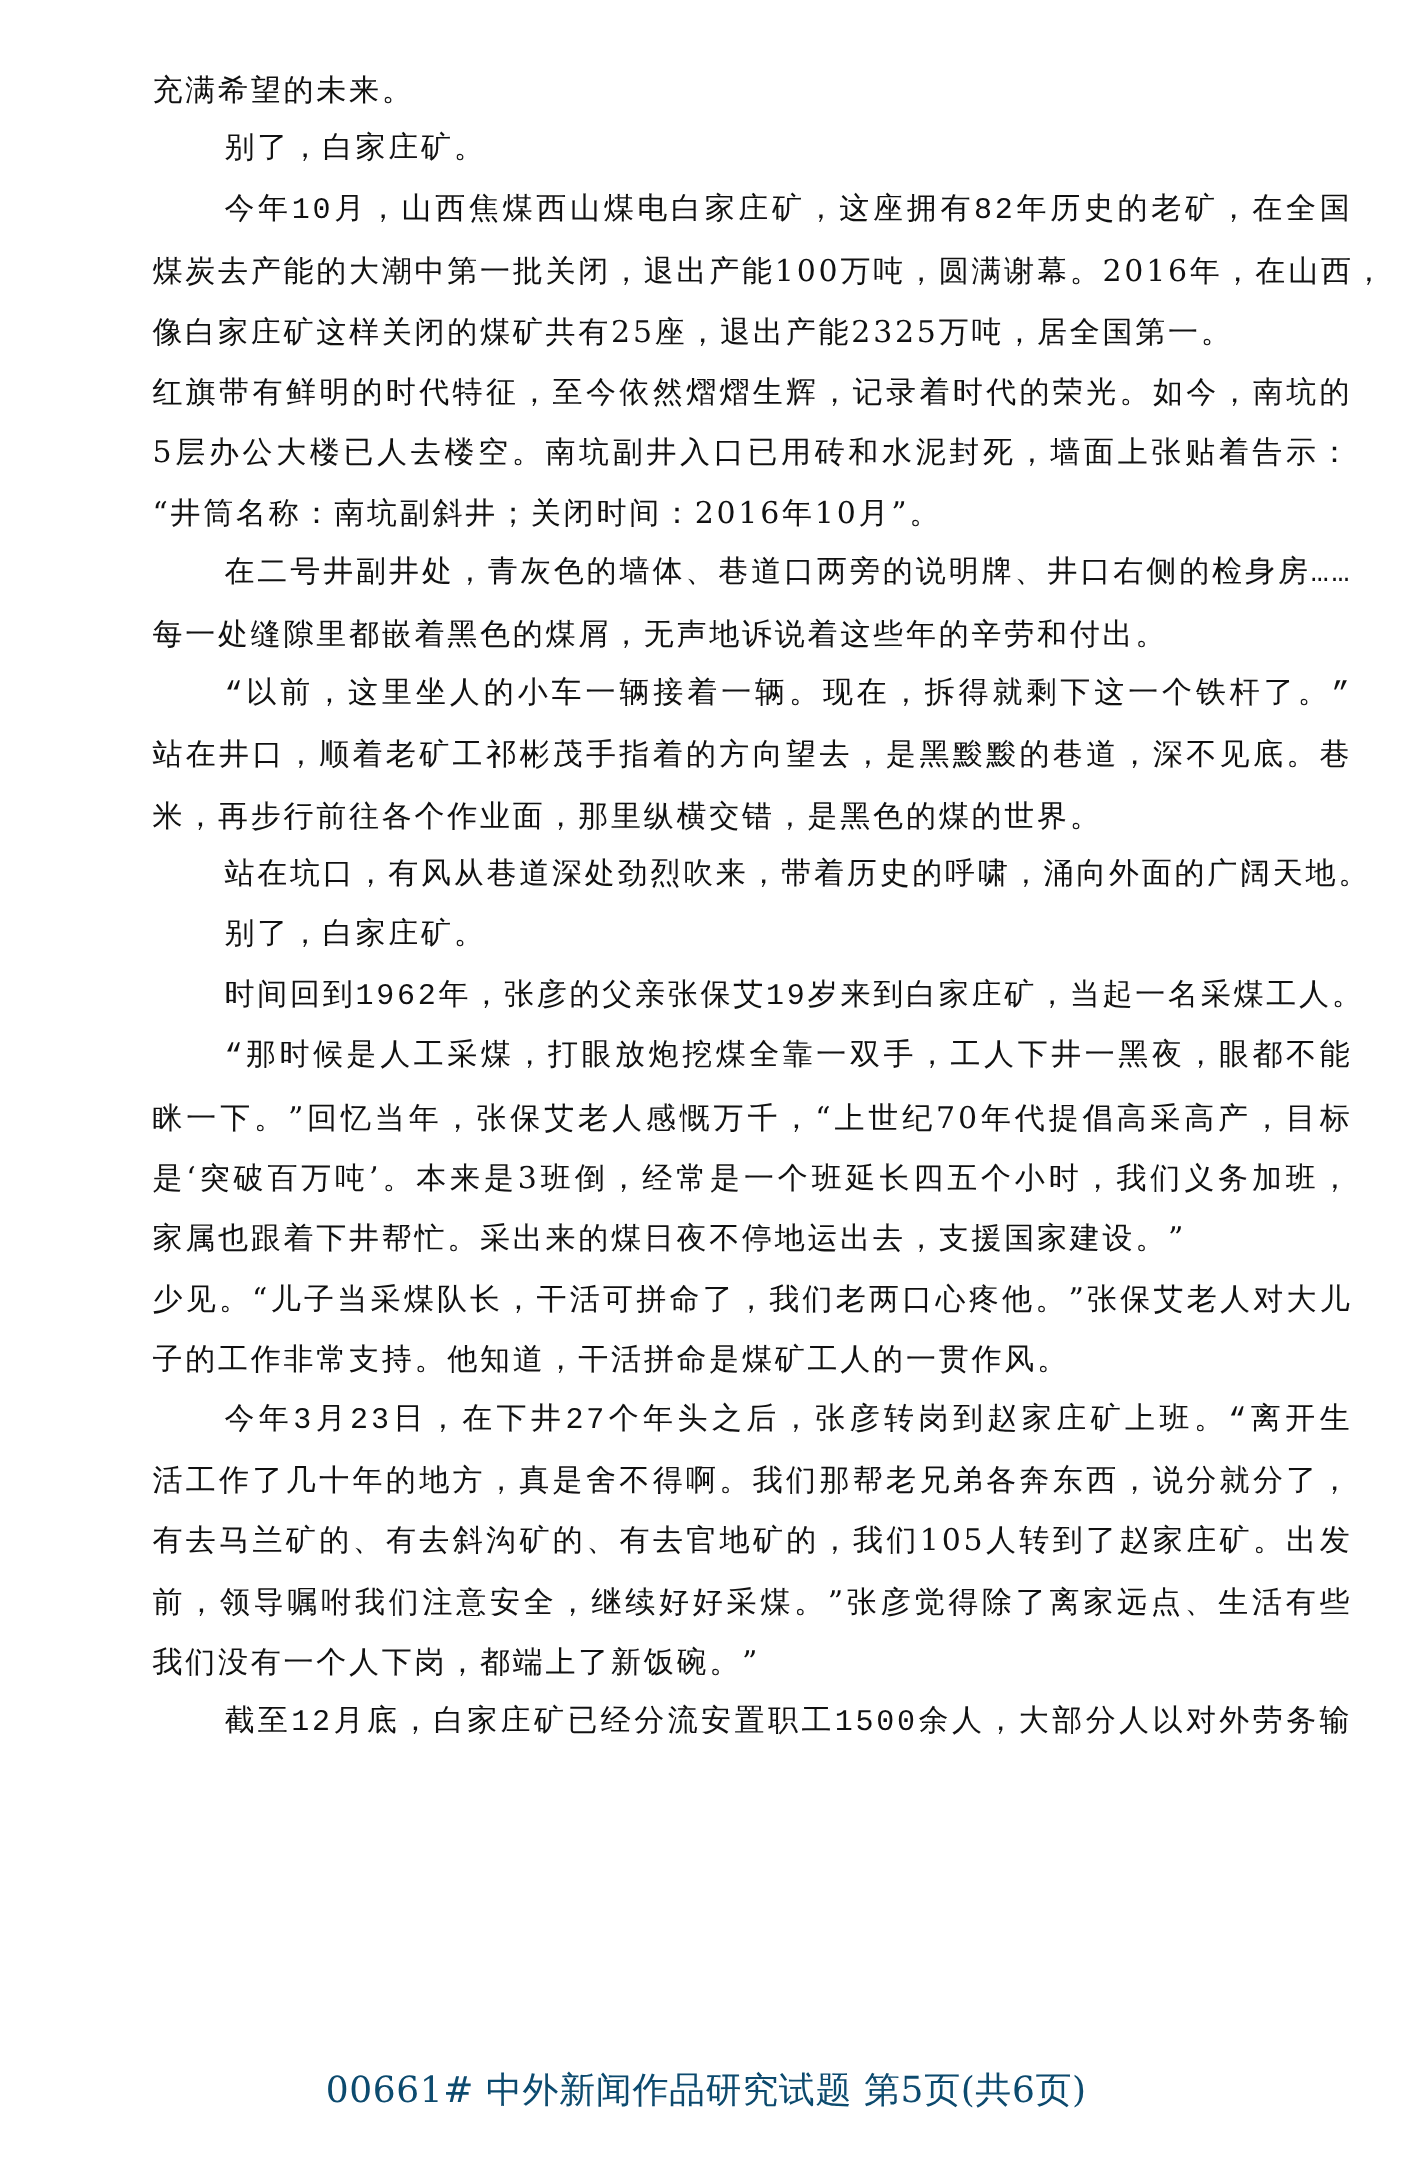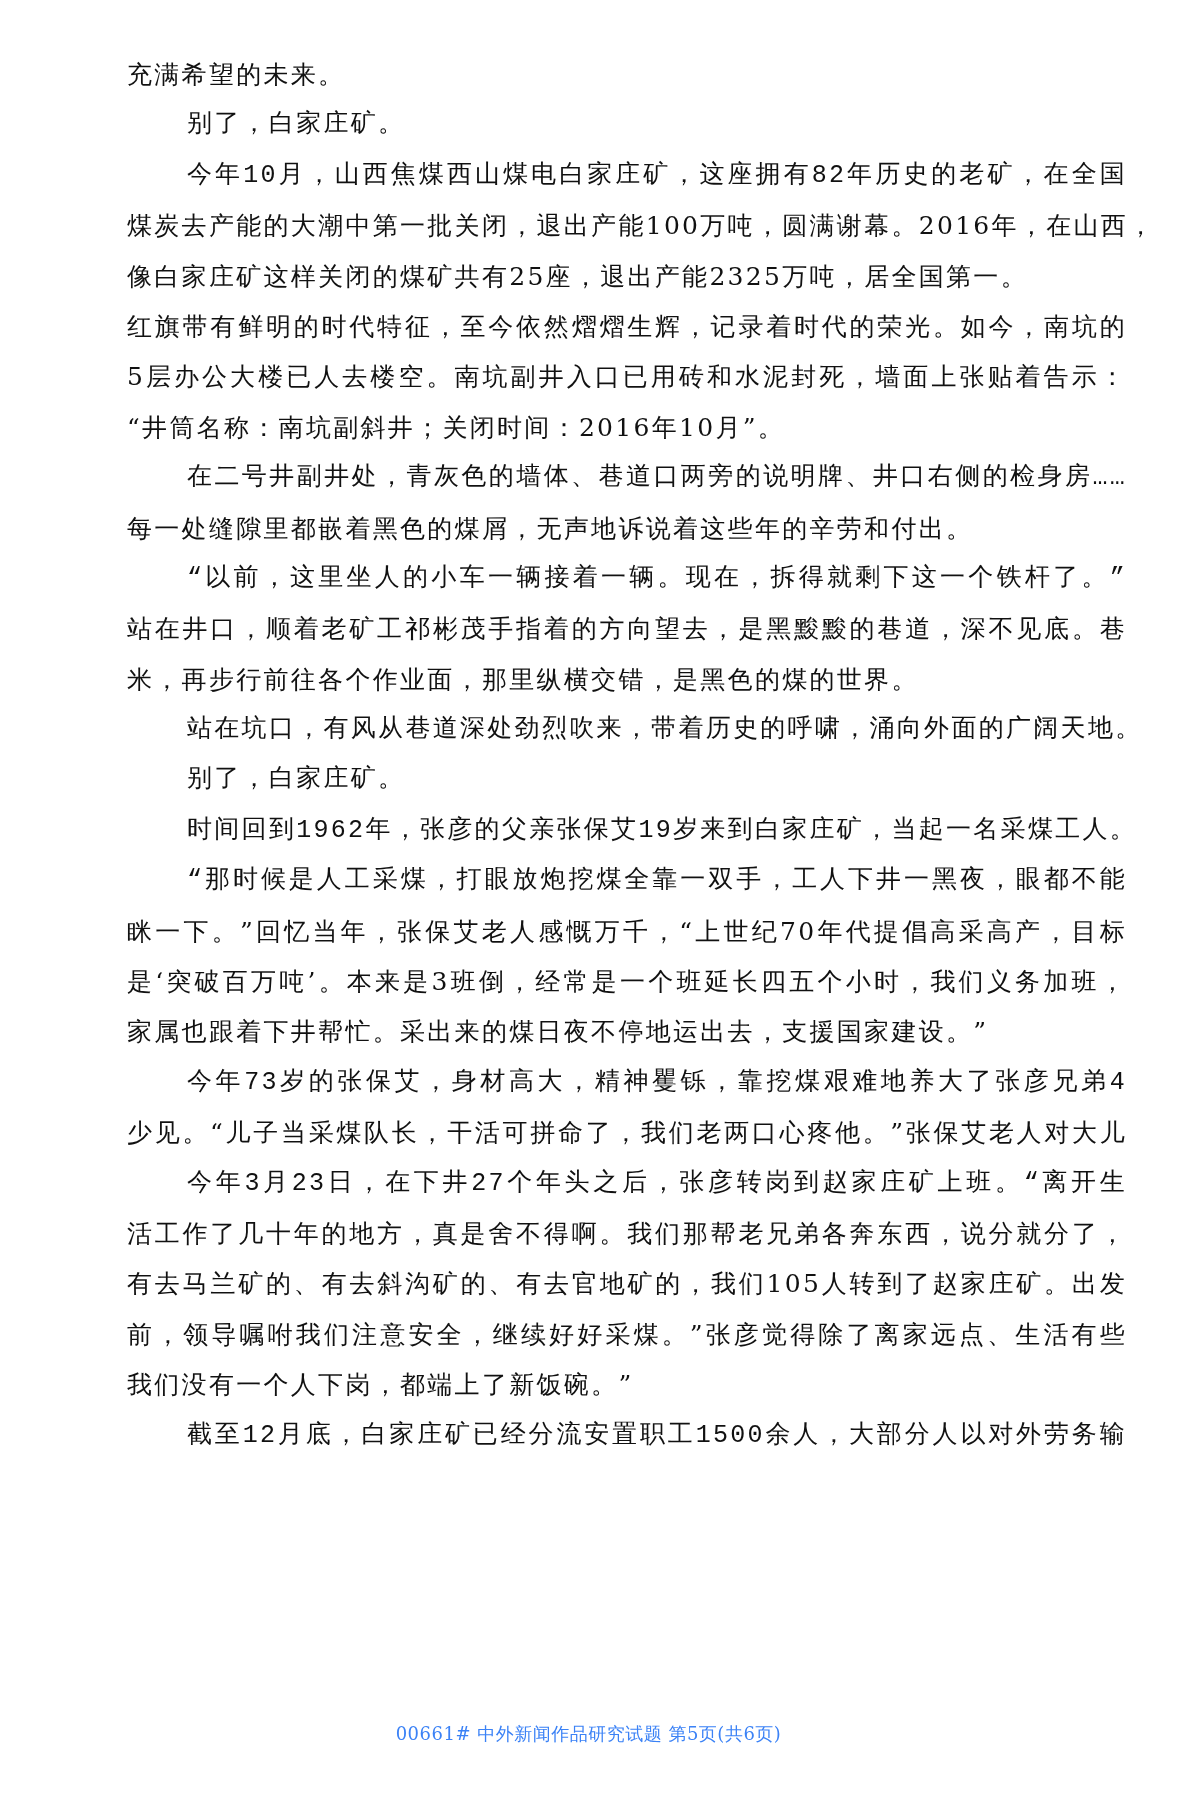--- a/index.html
+++ b/index.html
@@ -45,23 +45,23 @@
     }
     .line.last {
       text-align-last: left;
     }
     .footer {
       position: absolute;
       top: 1722px;
       left: 0;
       width: 1177px;
       text-align: center;
-      font-size: 18px;
+      font-size: 30px;
       letter-spacing: 0.5px;
-      color: #3b82f6;
+      color: #0c4a6e;
     }
   </style>
 </head>
 <body>
 
 <div class="page">
   <div class="body-text" id="article-body">
       <div class="line last">充满希望的未来。</div>
       <div class="line indent last">别了，白家庄矿。</div>
       <div class="line indent">今年10月，山西焦煤西山煤电白家庄矿，这座拥有82年历史的老矿，在全国</div>
@@ -75,22 +75,22 @@
       <div class="line indent">“以前，这里坐人的小车一辆接着一辆。现在，拆得就剩下这一个铁杆了。”</div>
       <div class="line">站在井口，顺着老矿工祁彬茂手指着的方向望去，是黑黢黢的巷道，深不见底。巷</div>
       <div class="line last">米，再步行前往各个作业面，那里纵横交错，是黑色的煤的世界。</div>
       <div class="line indent">站在坑口，有风从巷道深处劲烈吹来，带着历史的呼啸，涌向外面的广阔天地。</div>
       <div class="line indent last">别了，白家庄矿。</div>
       <div class="line indent">时间回到1962年，张彦的父亲张保艾19岁来到白家庄矿，当起一名采煤工人。</div>
       <div class="line indent">“那时候是人工采煤，打眼放炮挖煤全靠一双手，工人下井一黑夜，眼都不能</div>
       <div class="line">眯一下。”回忆当年，张保艾老人感慨万千，“上世纪70年代提倡高采高产，目标</div>
       <div class="line">是‘突破百万吨’。本来是3班倒，经常是一个班延长四五个小时，我们义务加班，</div>
       <div class="line last">家属也跟着下井帮忙。采出来的煤日夜不停地运出去，支援国家建设。”</div>
-      <div class="line indent">今年73岁的张保艾，身材高大，精神矍铄，靠挖煤艰难地养大了张彦兄弟4</div>
       <div class="line">少见。“儿子当采煤队长，干活可拼命了，我们老两口心疼他。”张保艾老人对大儿</div>
+      <div class="line last">子的工作非常支持。他知道，干活拼命是煤矿工人的一贯作风。</div>
       <div class="line indent">今年3月23日，在下井27个年头之后，张彦转岗到赵家庄矿上班。“离开生</div>
       <div class="line">活工作了几十年的地方，真是舍不得啊。我们那帮老兄弟各奔东西，说分就分了，</div>
       <div class="line">有去马兰矿的、有去斜沟矿的、有去官地矿的，我们105人转到了赵家庄矿。出发</div>
       <div class="line">前，领导嘱咐我们注意安全，继续好好采煤。”张彦觉得除了离家远点、生活有些</div>
       <div class="line last">我们没有一个人下岗，都端上了新饭碗。”</div>
       <div class="line indent">截至12月底，白家庄矿已经分流安置职工1500余人，大部分人以对外劳务输</div>
     </div>
   <div class="footer">00661# 中外新闻作品研究试题 第5页(共6页)</div>
 </div>
 

